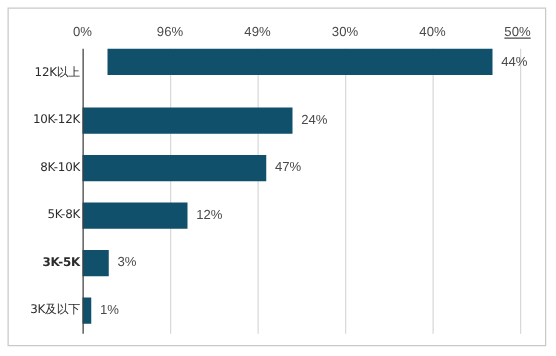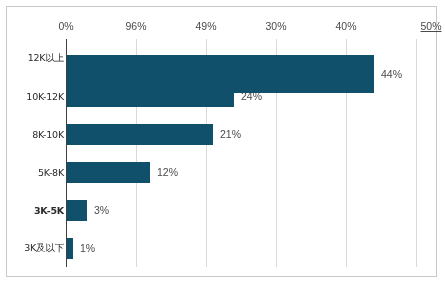--- a/index.html
+++ b/index.html
@@ -129,21 +129,21 @@
 
 <div id="chart-root">
   <div id="chart-frame">
 
     <div id="x-tick-labels">
         <span class="x-tick" style="left: 0px;">0%</span>
         <span class="x-tick" style="left: 70px;">96%</span>
         <span class="x-tick" style="left: 140px;">49%</span>
         <span class="x-tick" style="left: 210px;">30%</span>
         <span class="x-tick" style="left: 280px;">40%</span>
-        <span class="x-tick" style="left: 365px; text-decoration: underline;">50%</span>
+        <span class="x-tick" style="left: 348px; text-decoration: underline;">50%</span>
       </div>
 
     <div id="y-labels">
         <div class="y-label" style="top: 209px;">3K及以下</div>
         <div class="y-label" style="top: 171px; font-weight: bold;">3K-5K</div>
         <div class="y-label" style="top: 133px;">5K-8K</div>
         <div class="y-label" style="top: 95px;">8K-10K</div>
         <div class="y-label" style="top: 57px;">10K-12K</div>
         <div class="y-label" style="top: 19px;">12K以上</div>
       </div>
@@ -165,27 +165,27 @@
           <div class="bar-row" style="top: 160.5px; height: 21px;">
             <div class="bar" style="width: 21px; background: rgb(16, 80, 107);"></div>
             <span class="bar-value" style="left: 28px;">3%</span>
           </div>
           <div class="bar-row" style="top: 122.5px; height: 21px;">
             <div class="bar" style="width: 84px; background: rgb(16, 80, 107);"></div>
             <span class="bar-value" style="left: 91px;">12%</span>
           </div>
           <div class="bar-row" style="top: 84.5px; height: 21px;">
             <div class="bar" style="width: 147px; background: rgb(16, 80, 107);"></div>
-            <span class="bar-value" style="left: 154px;">21%</span>
+            <span class="bar-value" style="left: 154px;">47%</span>
           </div>
           <div class="bar-row" style="top: 46.5px; height: 21px;">
             <div class="bar" style="width: 168px; background: rgb(16, 80, 107);"></div>
             <span class="bar-value" style="left: 175px;">24%</span>
           </div>
-          <div class="bar-row" style="top: 16px; height: 38px;">
+          <div class="bar-row" style="top: 0; height: 21px; margin-left: 20px;">
             <div class="bar" style="width: 308px; background: rgb(16, 80, 107);"></div>
             <span class="bar-value" style="left: 315px;">44%</span>
           </div>
         </div>
     </div>
 
   </div>
 </div>
 
 </body></html>

